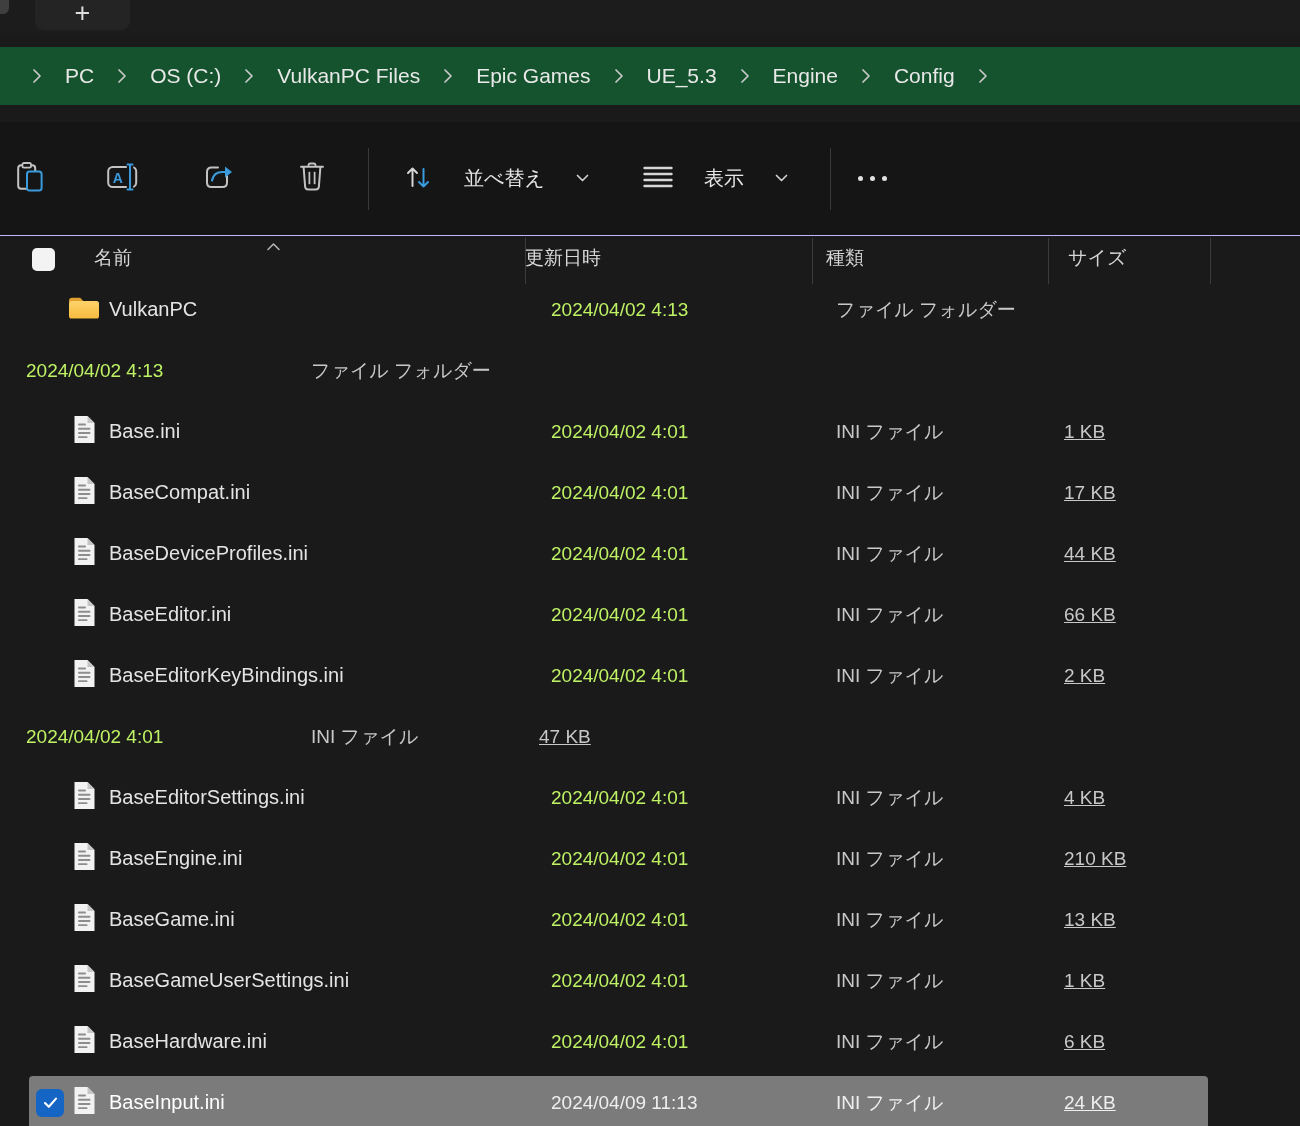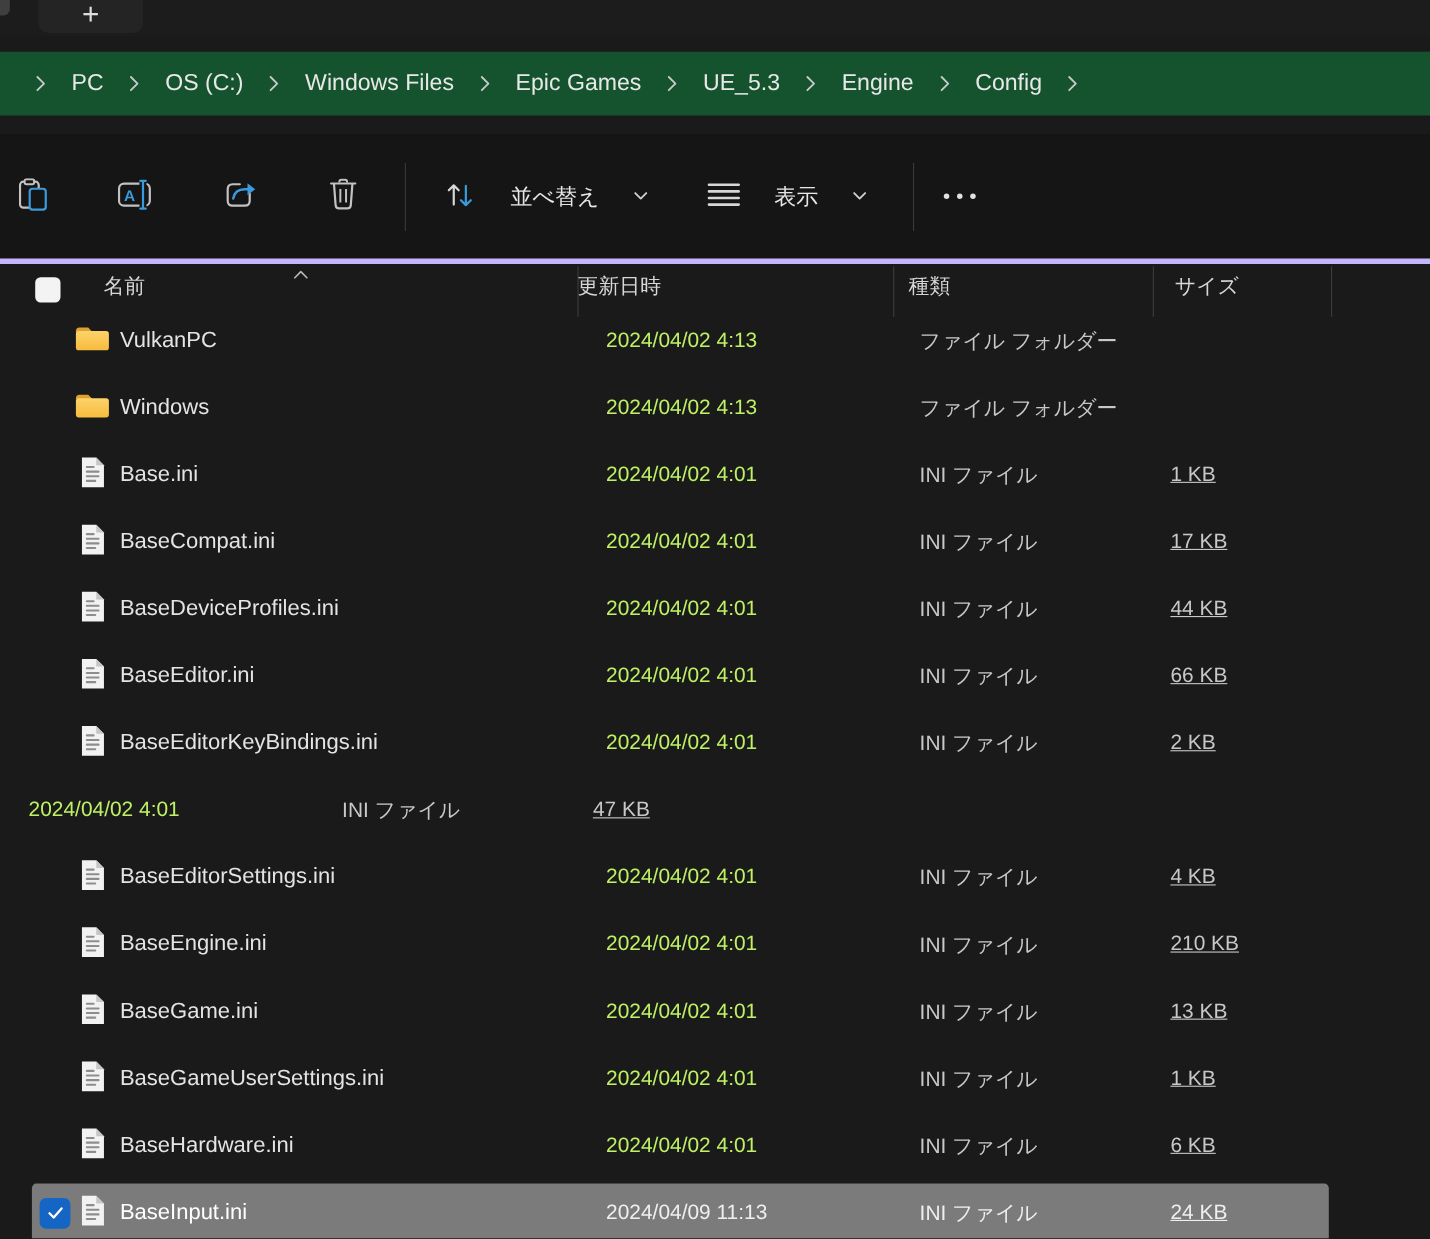--- a/index.html
+++ b/index.html
@@ -31,21 +31,21 @@
                  padding:0 10px;font-family:inherit;}
   .tool-label{font-size:20px;color:#e6e6e6;white-space:nowrap;}
   .tool-sep{width:1px;height:62px;background:#3a3a3a;}
   .sep-a{margin:0 24px 0 -14px;} .sep-b{margin:0 18px 0 32px;}
   .view-btn{margin-left:34px;}
   .dots{display:flex;gap:7px;align-items:center;}
   .dots i{width:5px;height:5px;border-radius:50%;background:#e2e2e2;display:block;}
 
   
   .list-header{position:absolute;top:235px;left:0;width:100%;height:44px;
-               border-top:5px solid #c4b5fd;box-sizing:border-box;}
+               border-top:1px solid #c4b5fd;box-sizing:border-box;}
   .hdr-label{position:absolute;top:50%;transform:translateY(-50%);font-size:19px;color:#d6d6d6;
              background:none;border:none;font-family:inherit;white-space:nowrap;}
   .hdr-name{left:88px;} .hdr-date{left:519px;} .hdr-type{left:820px;} .hdr-size{left:1062px;}
   .hdr-checkbox{position:absolute;left:32px;top:12px;width:23px;height:23px;border-radius:5px;
                 background:#f3f3f3;border:none;}
   .hdr-caret{position:absolute;left:266px;top:1px;}
   .col-sep{position:absolute;top:2px;width:1px;height:46px;background:#3c3c3c;}
   .cs1{left:525px;} .cs2{left:812px;} .cs3{left:1048px;} .cs4{left:1210px;}
 
   
@@ -89,21 +89,21 @@
     <svg width="10" height="16" viewBox="0 0 10 16">
         <path d="M2 2 L8 8 L2 14" fill="none" stroke="#c9c9c9" stroke-width="1.7" stroke-linecap="round" stroke-linejoin="round"></path>
       </svg>
   </button>
     <button class="crumb">OS (C:)</button>
     <button class="crumb-chev">
     <svg width="10" height="16" viewBox="0 0 10 16">
         <path d="M2 2 L8 8 L2 14" fill="none" stroke="#c9c9c9" stroke-width="1.7" stroke-linecap="round" stroke-linejoin="round"></path>
       </svg>
   </button>
-    <button class="crumb">Windows Files</button>
+    <button class="crumb">VulkanPC Files</button>
     <button class="crumb-chev">
     <svg width="10" height="16" viewBox="0 0 10 16">
         <path d="M2 2 L8 8 L2 14" fill="none" stroke="#c9c9c9" stroke-width="1.7" stroke-linecap="round" stroke-linejoin="round"></path>
       </svg>
   </button>
     <button class="crumb">Epic Games</button>
     <button class="crumb-chev">
     <svg width="10" height="16" viewBox="0 0 10 16">
         <path d="M2 2 L8 8 L2 14" fill="none" stroke="#c9c9c9" stroke-width="1.7" stroke-linecap="round" stroke-linejoin="round"></path>
       </svg>
@@ -251,38 +251,20 @@
 
       </span>
       <span class="name-label">VulkanPC</span>
     </div>
     <div class="cell c-date">2024/04/02 4:13</div>
     <div class="cell c-type">ファイル フォルダー</div>
     <div class="cell c-size"></div>
   </div>
     <div class="row folder">
 
-    <div class="cell c-name">
-      <span class="icon-wrap">
-        <span class="folder-glyph">
-          <svg width="34" height="27" viewBox="0 0 34 27">
-            <defs>
-                <linearGradient id="fg" x1="0" y1="0" x2="0" y2="1">
-              <stop offset="0" stop-color="#fdd36a"></stop>
-                  <stop offset="1" stop-color="#f7bb3e"></stop>
-            </linearGradient>
-              </defs>
-            <path d="M2 7 q0-3.2 3.2-3.2 h8 l4 4.2 h-15.2 z" fill="#dfa02f"></path>
-            <rect x="2" y="7" width="30" height="17.5" rx="2.6" fill="url(#fg)"></rect>
-          </svg>
-        </span>
-
-      </span>
-      <span class="name-label">Windows</span>
-    </div>
     <div class="cell c-date">2024/04/02 4:13</div>
     <div class="cell c-type">ファイル フォルダー</div>
     <div class="cell c-size"></div>
   </div>
     <div class="row">
 
     <div class="cell c-name">
       <span class="icon-wrap">
 
         <span class="file-glyph">

